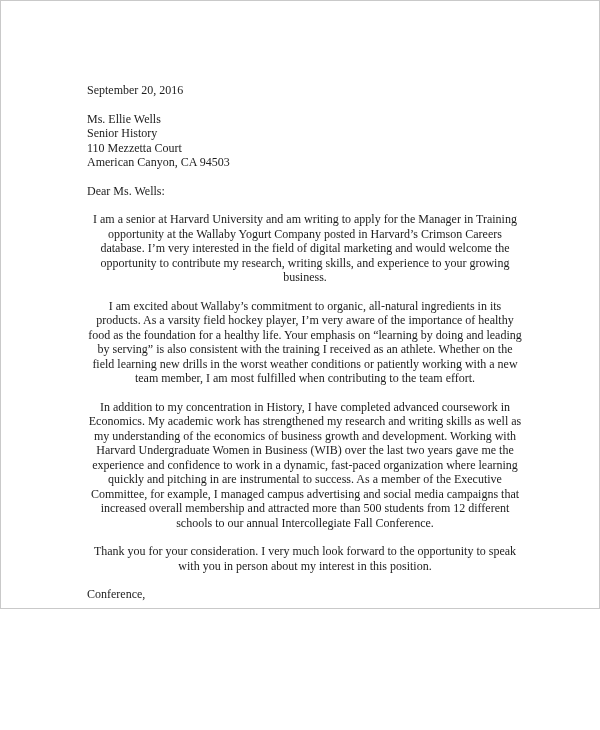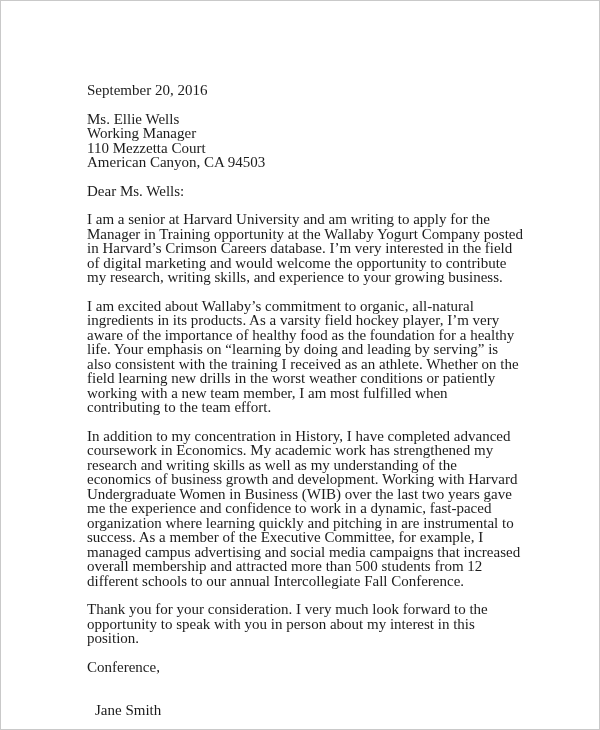--- a/index.html
+++ b/index.html
@@ -3,62 +3,62 @@
 <meta charset="utf-8">
 <style>
   html, body {
     margin: 0;
     padding: 0;
     background: #ffffff;
   }
   .page {
     position: relative;
     width: 600px;
-    height: 730px;
+    height: 609px;
     box-sizing: border-box;
     background: #ffffff;
     border: 1px solid #c9c9c9;
     padding: 82px 76px 0 86px;
     font-family: "Liberation Serif", "DejaVu Serif", serif;
-    font-size: 15px;
+    font-size: 12px;
     line-height: 14.5px;
     color: #1c1c1c;
     overflow: hidden;
   }
   .block {
     margin: 0 0 14px 0;
   }
   .line {
     margin: 0;
     padding: 0;
   }
   p.para {
     margin: 4px 0 14px 0;
     padding: 0;
-    text-align: left;
+    text-align: center;
   }
   .closing {
     margin: 0 0 29px 0;
   }
   .signature {
     margin: 8px;
   }
 </style>
 </head>
 <body>
 
 <div class="page">
 
   <div class="block">
     <div class="line">September 20, 2016</div>
   </div>
 
   <div class="block">
     <div class="line">Ms. Ellie Wells</div>
-    <div class="line">Working Manager</div>
+    <div class="line">Senior History</div>
     <div class="line">110 Mezzetta Court</div>
     <div class="line">American Canyon, CA 94503</div>
   </div>
 
   <div class="block">Dear Ms. Wells:</div>
 
   <p class="para">I am a senior at Harvard University and am writing to apply for the Manager in Training opportunity at the Wallaby Yogurt Company posted in Harvard’s Crimson Careers database. I’m very interested in the field of digital marketing and would welcome the opportunity to contribute my research, writing skills, and experience to your growing business.</p>
   <p class="para">I am excited about Wallaby’s commitment to organic, all-natural ingredients in its products. As a varsity field hockey player, I’m very aware of the importance of healthy food as the foundation for a healthy life. Your emphasis on “learning by doing and leading by serving” is also consistent with the training I received as an athlete. Whether on the field learning new drills in the worst weather conditions or patiently working with a new team member, I am most fulfilled when contributing to the team effort.</p>
   <p class="para">In addition to my concentration in History, I have completed advanced coursework in Economics. My academic work has strengthened my research and writing skills as well as my understanding of the economics of business growth and development. Working with Harvard Undergraduate Women in Business (WIB) over the last two years gave me the experience and confidence to work in a dynamic, fast-paced organization where learning quickly and pitching in are instrumental to success. As a member of the Executive Committee, for example, I managed campus advertising and social media campaigns that increased overall membership and attracted more than 500 students from 12 different schools to our annual Intercollegiate Fall Conference.</p>
   <p class="para">Thank you for your consideration. I very much look forward to the opportunity to speak with you in person about my interest in this position.</p>

